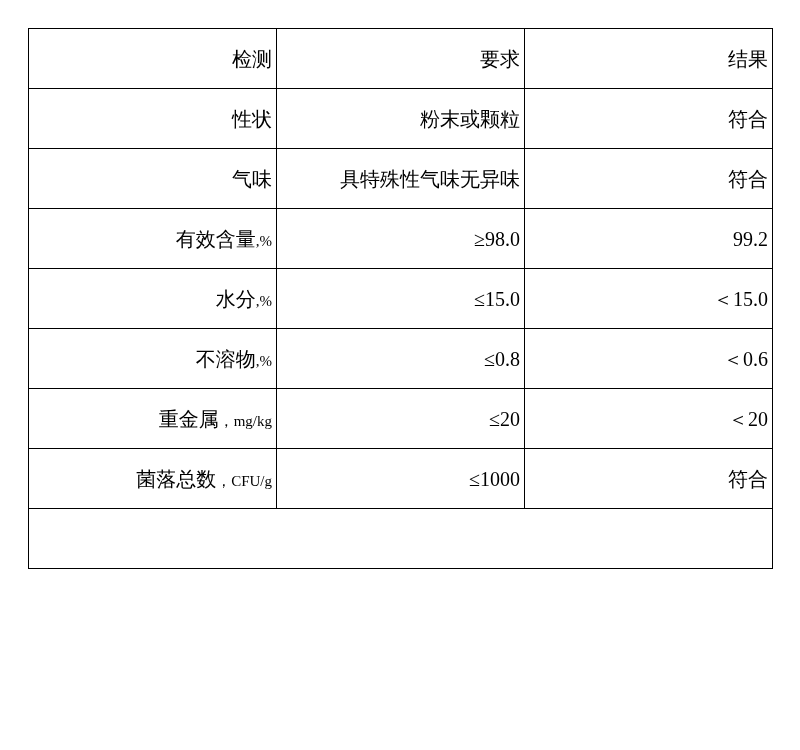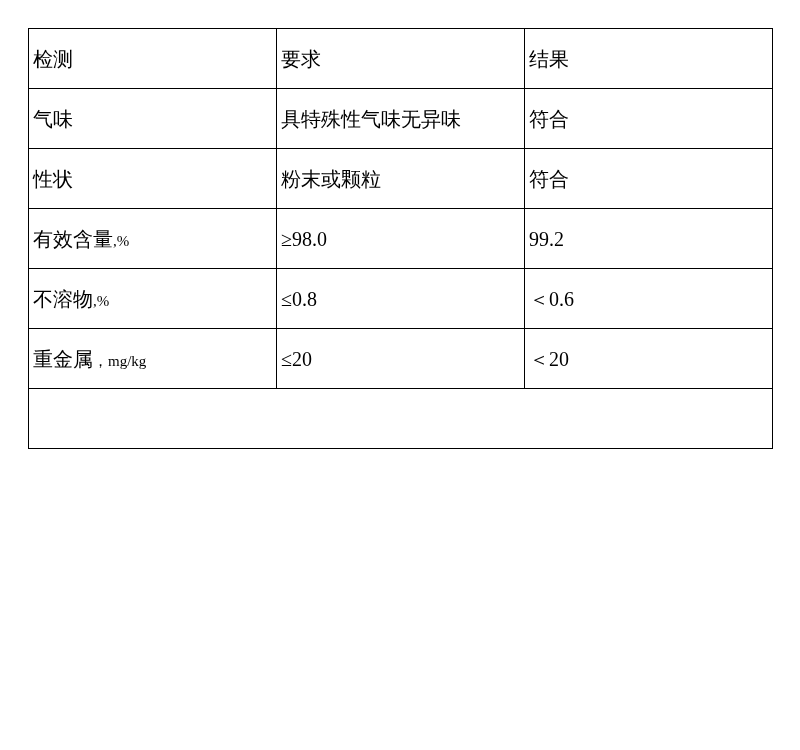--- a/index.html
+++ b/index.html
@@ -21,21 +21,21 @@
     box-sizing: border-box;
     padding: 28px 28px 0 28px;
   }
   table.spec {
     width: 744px;
     border-collapse: collapse;
     table-layout: fixed;
   }
   table.spec td {
     border: 1.5px solid #000000;
-    text-align: left;
+    text-align: right;
     vertical-align: middle;
     height: 55px;
     font-size: 20px;
     line-height: 1.2;
     padding: 2px 4px;
   }
   col.c1 { width: 248px; }
   col.c2 { width: 248px; }
   col.c3 { width: 248px; }
   .cell-inner {
@@ -65,52 +65,62 @@
     </colgroup>
     <tbody>
       <tr>
         <td><span class="cell-inner">检测</span></td>
         <td><span class="cell-inner">要求</span></td>
         <td><span class="cell-inner">结果</span></td>
       </tr>
 
 
       <tr>
-        <td><span class="cell-inner">气味</span><span class="unit"></span></td>
-        <td><span class="cell-inner">具特殊性气味无异味</span></td>
+        <td><span class="cell-inner">性状</span><span class="unit"></span></td>
+        <td><span class="cell-inner">粉末或颗粒</span></td>
         <td><span class="cell-inner">符合</span></td>
       </tr>
 
       <tr>
-        <td><span class="cell-inner">性状</span><span class="unit"></span></td>
-        <td><span class="cell-inner">粉末或颗粒</span></td>
+        <td><span class="cell-inner">气味</span><span class="unit"></span></td>
+        <td><span class="cell-inner">具特殊性气味无异味</span></td>
         <td><span class="cell-inner">符合</span></td>
       </tr>
 
       <tr>
         <td><span class="cell-inner">有效含量</span><span class="unit">,%</span></td>
         <td><span class="cell-inner">≥98.0</span></td>
         <td><span class="cell-inner">99.2</span></td>
       </tr>
 
+      <tr>
+        <td><span class="cell-inner">水分</span><span class="unit">,%</span></td>
+        <td><span class="cell-inner">≤15.0</span></td>
+        <td><span class="cell-inner">＜15.0</span></td>
+      </tr>
 
       <tr>
         <td><span class="cell-inner">不溶物</span><span class="unit">,%</span></td>
         <td><span class="cell-inner">≤0.8</span></td>
         <td><span class="cell-inner">＜0.6</span></td>
       </tr>
 
 
 
       <tr>
         <td><span class="cell-inner">重金属</span><span class="unit">，mg/kg</span></td>
         <td><span class="cell-inner">≤20</span></td>
         <td><span class="cell-inner">＜20</span></td>
       </tr>
 
+      <tr>
+        <td><span class="cell-inner">菌落总数</span><span class="unit">，CFU/g</span></td>
+        <td><span class="cell-inner">≤1000</span></td>
+        <td><span class="cell-inner">符合</span></td>
+      </tr>
 
 
       <tr>
         <td class="note-cell" colspan="3"></td>
       </tr>
     </tbody>
   </table>
 </div>
 
 </body></html>

